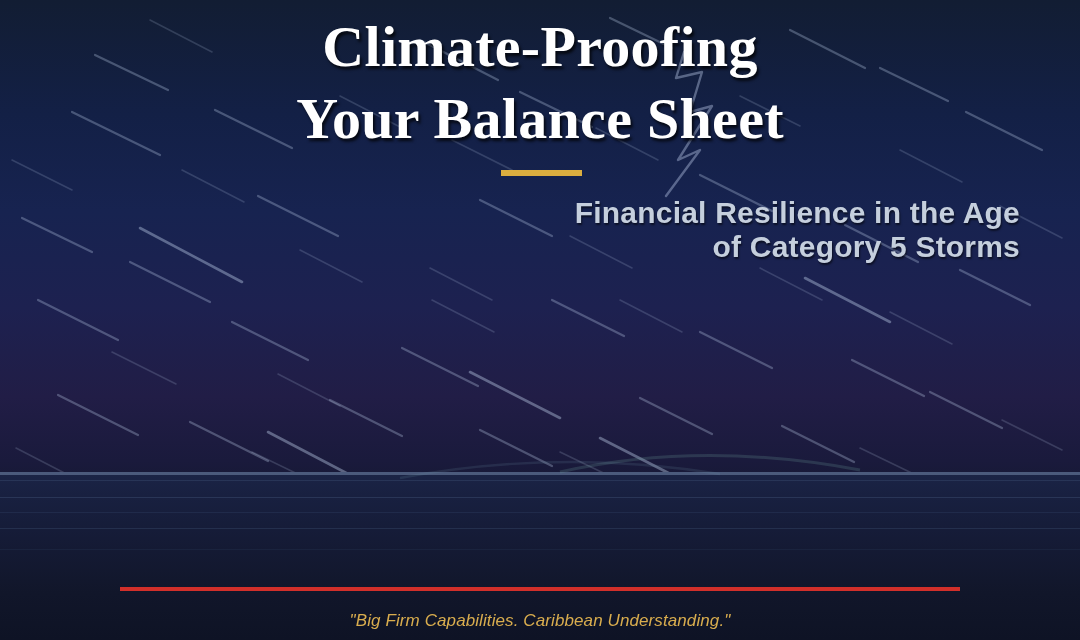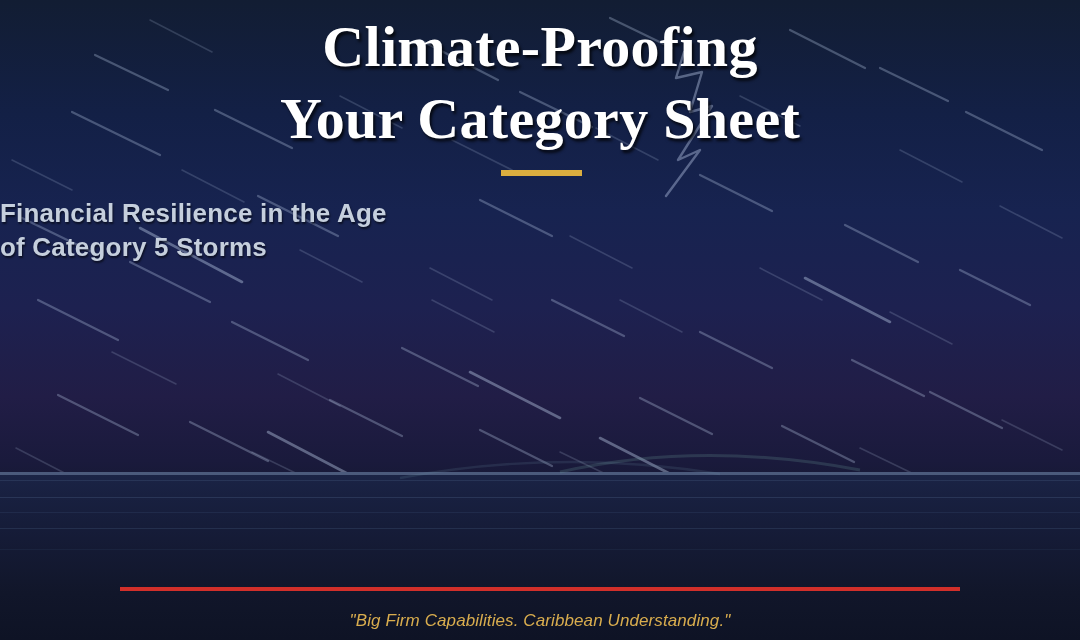--- a/index.html
+++ b/index.html
@@ -104,24 +104,24 @@
     background: #dcae3f;
   }
 
   .subtitle {
     margin: 0;
     padding: 0;
     position: absolute;
     top: 196px;
     left: 0;
     width: 1020px;
-    text-align: left;
+    text-align: right;
     font-family: "Liberation Sans", sans-serif;
     font-weight: bold;
-    font-size: 26px;
+    font-size: 30px;
     line-height: 34px;
     color: #c5cfdd;
     letter-spacing: 0.2px;
     text-shadow: 1px 2px 2px rgba(0,0,0,0.55);
     white-space: pre-line;
   }
 
   .footer-rule {
     position: absolute;
     top: 587px;
@@ -237,21 +237,21 @@
   <div class="sea-line l5"></div>
 
   <svg class="sea-svg" viewBox="0 0 1080 640">
     <path d="M 560 472 Q 700 440 860 470" fill="none" stroke="#6fa09a" stroke-width="3" opacity="0.22"></path>
     <path d="M 400 478 Q 560 448 720 474" fill="none" stroke="#6e93a8" stroke-width="2.4" opacity="0.16"></path>
   </svg>
 
   <div class="content">
 
     <h1 class="title">Climate-Proofing
-Your Category Sheet</h1>
+Your Balance Sheet</h1>
 
     <div class="accent-bar"></div>
 
     <h2 class="subtitle">Financial Resilience in the Age
 of Category 5 Storms</h2>
 
     <div class="footer-rule"></div>
 
     <p class="tagline">"Big Firm Capabilities. Caribbean Understanding."</p>
   </div>

